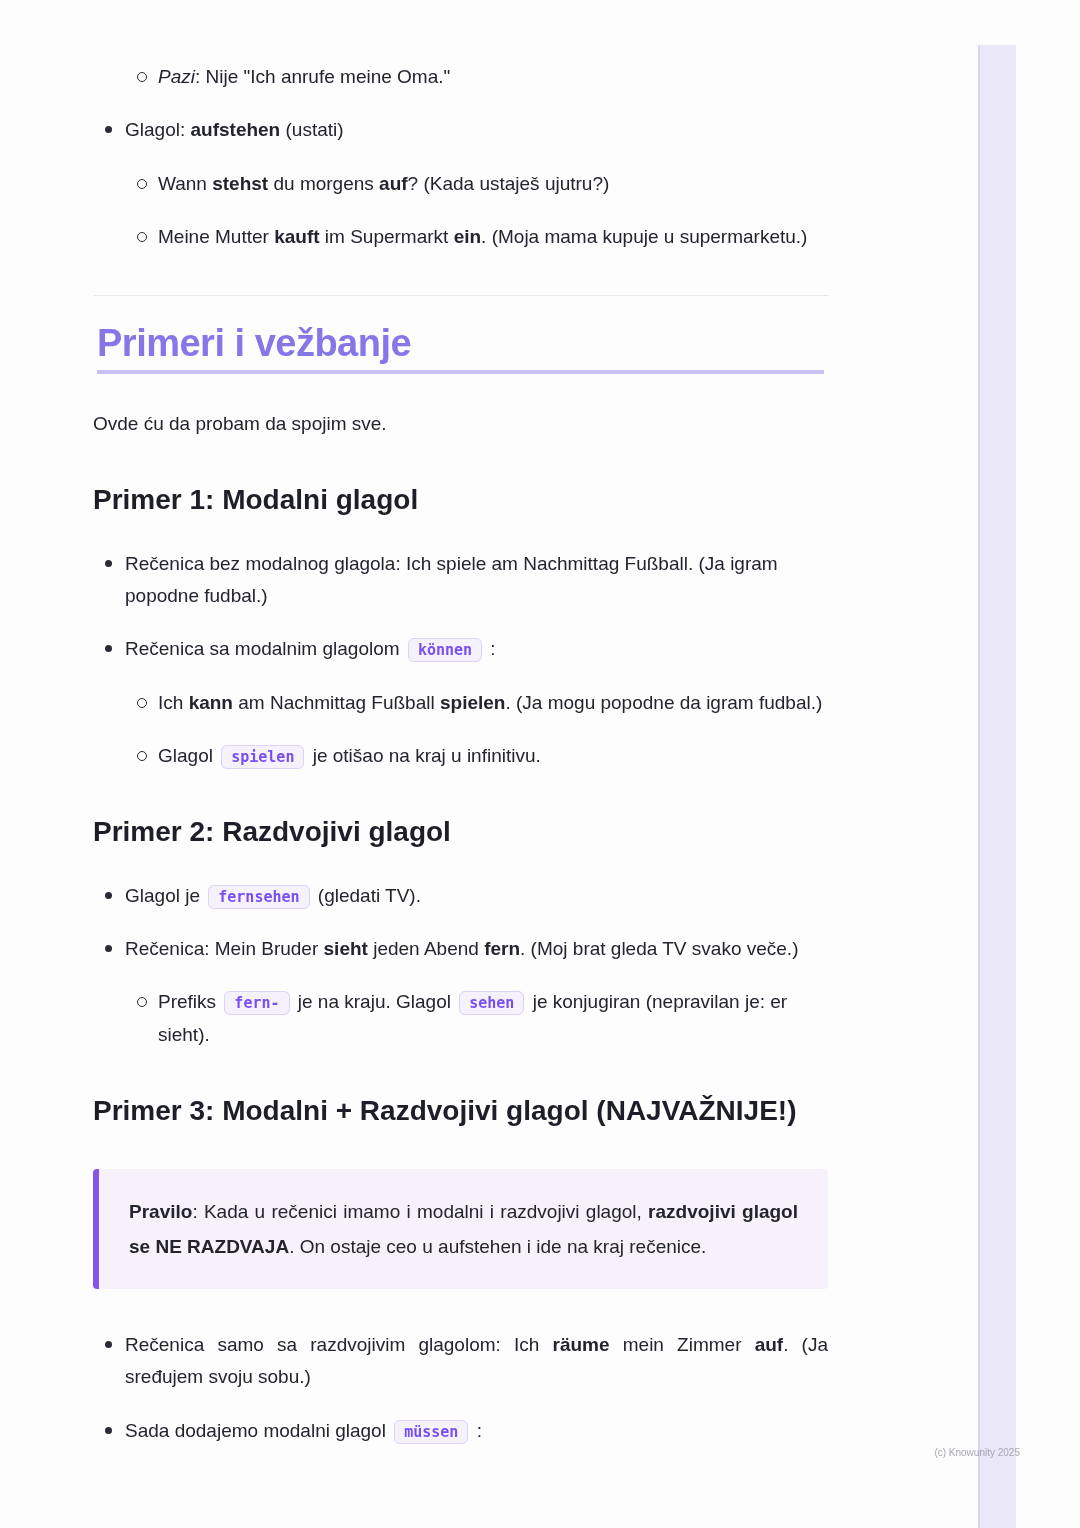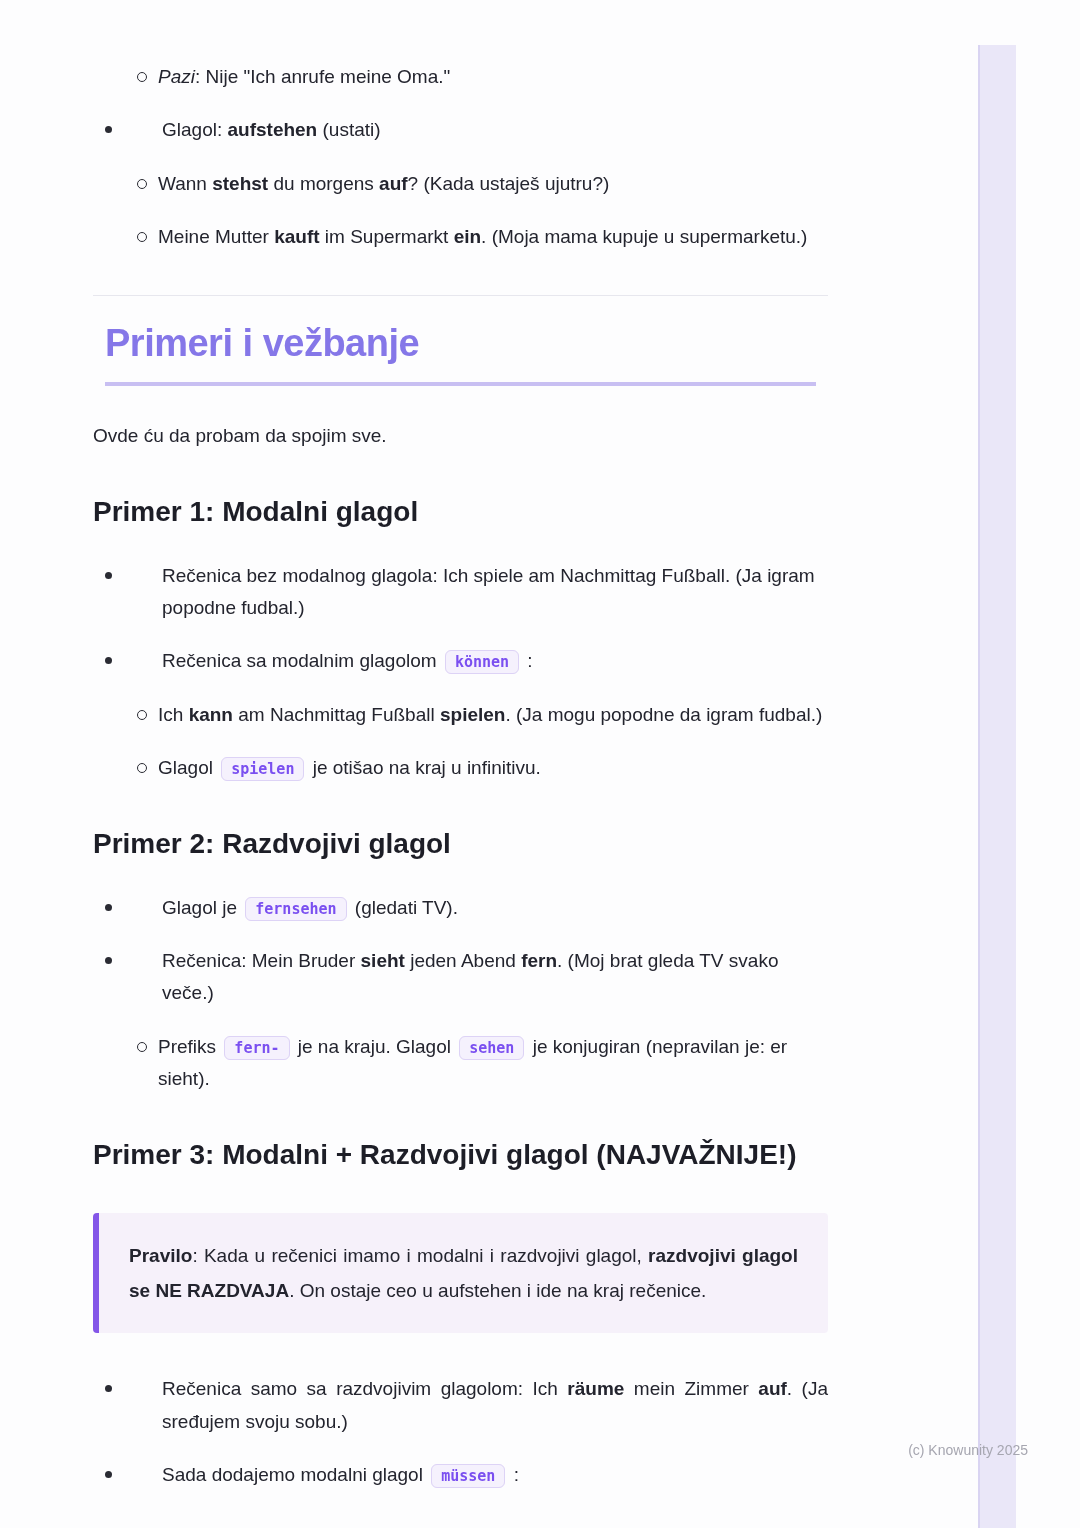--- a/index.html
+++ b/index.html
@@ -23,21 +23,21 @@
     background:#fdfdfe;
     font-family:"Liberation Sans","DejaVu Sans",sans-serif;
     color:var(--text);
     position:relative;overflow:hidden;
   }
   .content{
     position:absolute;left:93px;top:40px;width:735px;
     font-size:19px;line-height:1.7;
   }
   .li{display:flex;margin:21px 0;}
-  .li.li1{padding-left:11px;gap:37px;}
+  .li.li1{padding-left:11px;}
   .li.li2{padding-left:44px;}
   .li .marker{flex:0 0 21px;position:relative;}
   .marker.disc::before{
     content:"";position:absolute;left:1px;top:12px;width:7px;height:7px;
     border-radius:50%;background:#2a2b33;
   }
   .marker.circ::before{
     content:"";position:absolute;left:0;top:11px;width:8px;height:8px;
     border-radius:50%;border:1.6px solid #2a2b33;
   }
@@ -48,42 +48,42 @@
   .chip{
     font-family:"DejaVu Sans Mono","Liberation Mono",monospace;
     font-weight:700;font-size:15px;
     color:var(--code-text);background:var(--code-bg);
     border:1px solid var(--code-border);border-radius:6px;
     padding:2px 9px;margin:0 3px;white-space:nowrap;text-align:right;
   }
   hr.divider{border:none;border-top:1px solid var(--divider);margin:42px 0 26px;}
   .h1{
     font-size:38px;line-height:1.15;color:var(--heading);
-    margin:26px 12px 34px;padding-bottom:16px;
+    margin:26px 4px 34px;padding-bottom:4px;
     border-bottom:4px solid var(--heading-underline);
     font-weight:700;letter-spacing:-0.5px;
   }
   .h3{font-size:28px;margin:36px 0 24px;font-weight:700;color:#1d1e27;}
   .p{margin:26px 0;}
   .callout{
     background:var(--callout-bg);
     border-left:6px solid var(--callout-border);
     border-radius:4px;
     padding:25px 30px 25px 30px;
     margin:34px 0 40px;
     line-height:1.85;
     text-align:justify;
   }
   .scroll-strip{
     position:absolute;left:978px;top:45px;width:38px;height:1483px;
     background:var(--scrollbar);border-left:2px solid var(--scrollbar-edge);
   }
   .watermark{
-    position:absolute;right:52px;bottom:70px;
-    font-size:14px;color:var(--muted);z-index:2;
+    position:absolute;right:60px;bottom:70px;
+    font-size:10px;color:var(--muted);z-index:2;
   }
 </style>
 </head>
 <body>
 
 <div class="scroll-strip"></div>
 
 <div class="content">
     <div class="li li2">
       <span class="marker circ"></span>

